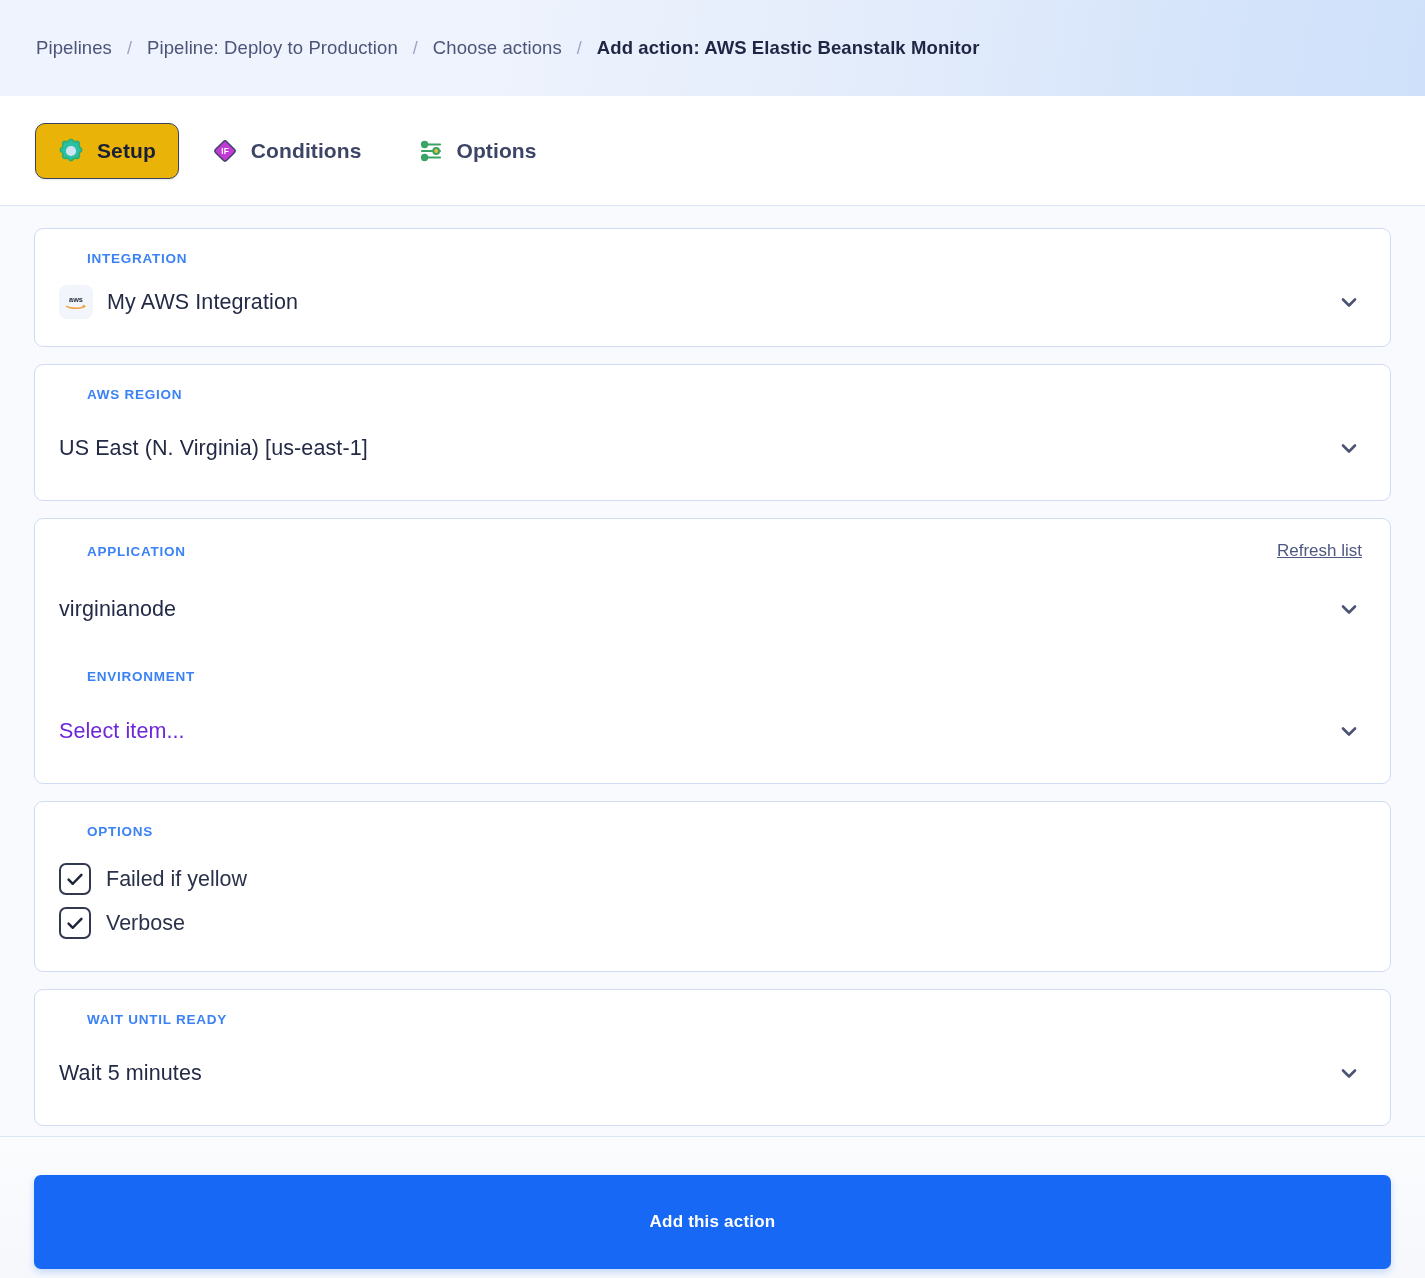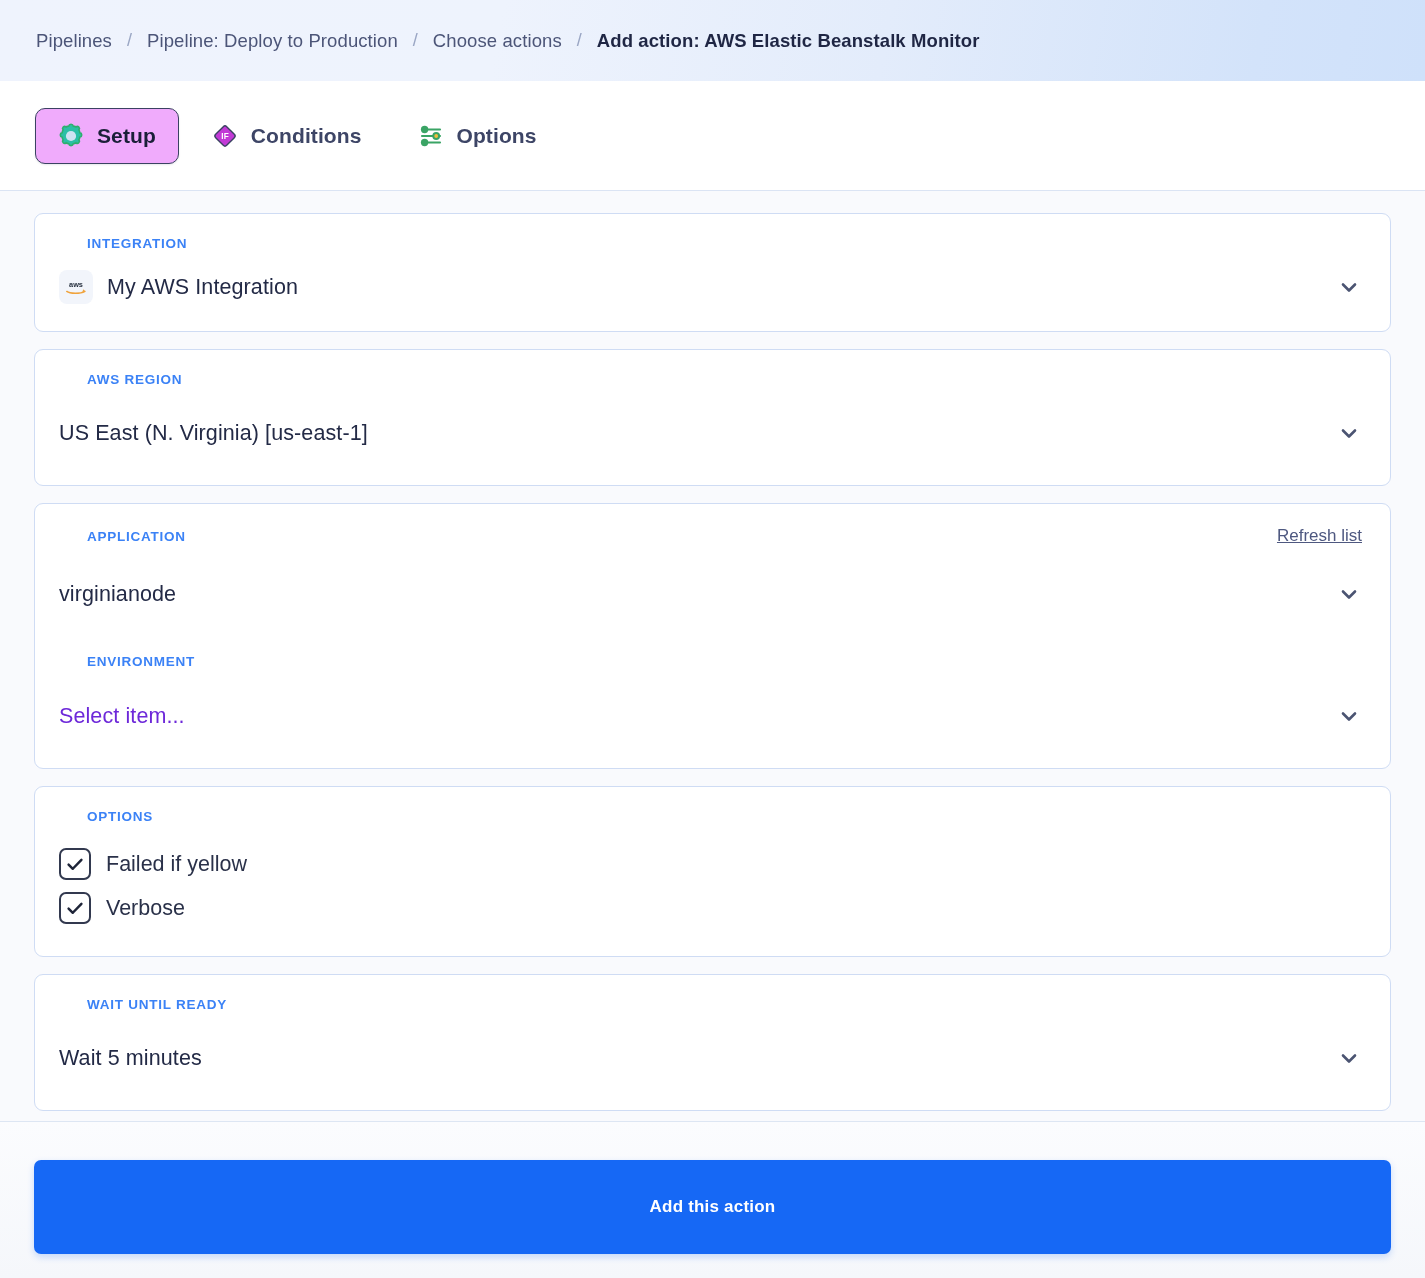--- a/index.html
+++ b/index.html
@@ -6,21 +6,21 @@
   html, body {
     width: 1425px;
     height: 1278px;
     font-family: "Liberation Sans", sans-serif;
     background: #f8fafc;
     overflow: hidden;
   }
 
   
   .header {
-    height: 81px;
+    height: 96px;
     background: linear-gradient(100deg, #eff3fd 0%, #eef3fd 35%, #e3ecfb 62%, #d3e3fa 88%, #cfe1fa 100%);
     display: flex;
     align-items: center;
     padding: 0 36px;
   }
   .breadcrumb { display: flex; align-items: center; gap: 0; }
   .crumb {
     font-size: 18.5px;
     color: #4c5578;
     letter-spacing: .1px;
@@ -48,21 +48,21 @@
     display: flex;
     align-items: center;
     gap: 13px;
     padding: 14px 22px;
     border-radius: 10px;
     border: 1px solid transparent;
     cursor: pointer;
     background: transparent;
   }
   .tab.active {
-    background: #f0abfc;
+    background: #eab308;
     border: 1px solid #3b4262;
     box-shadow: 0 1px 2px rgba(20,30,60,.10);
   }
   .tab-label {
     font-size: 21px;
     color: #3d4566;
     font-weight: 700;
     letter-spacing: .1px;
   }
   .tab.active .tab-label { color: #1a1f38; }

